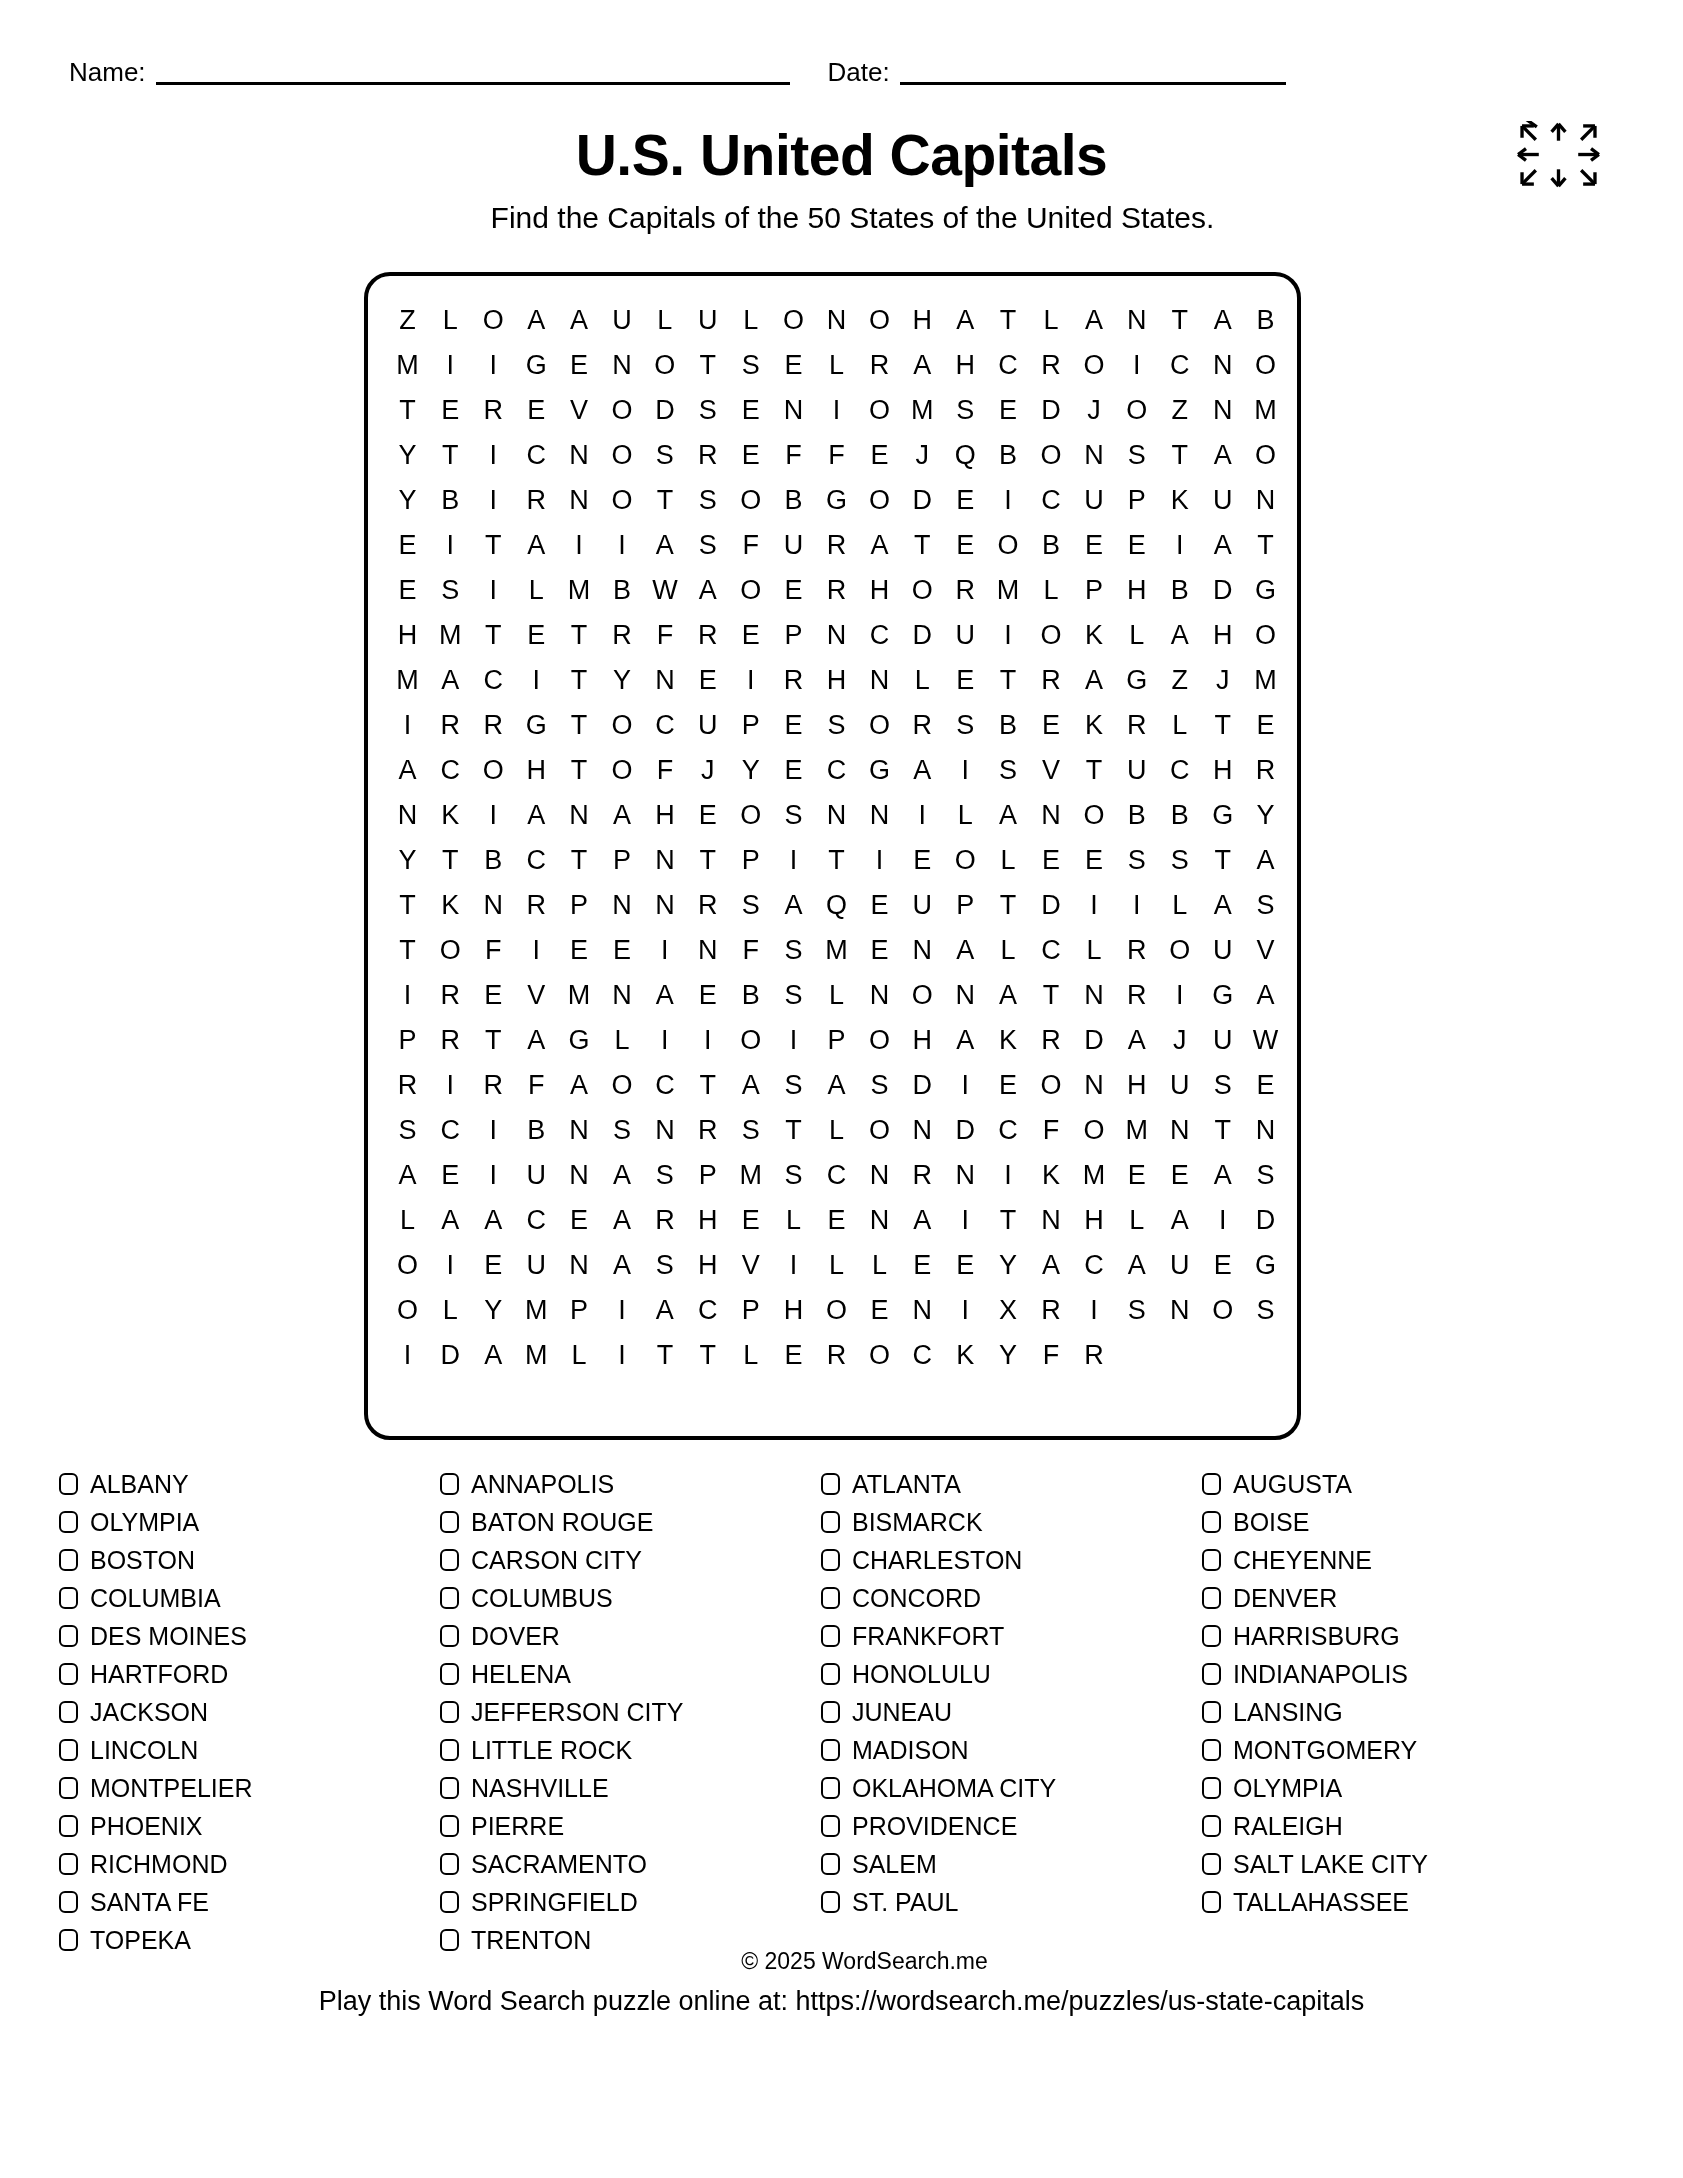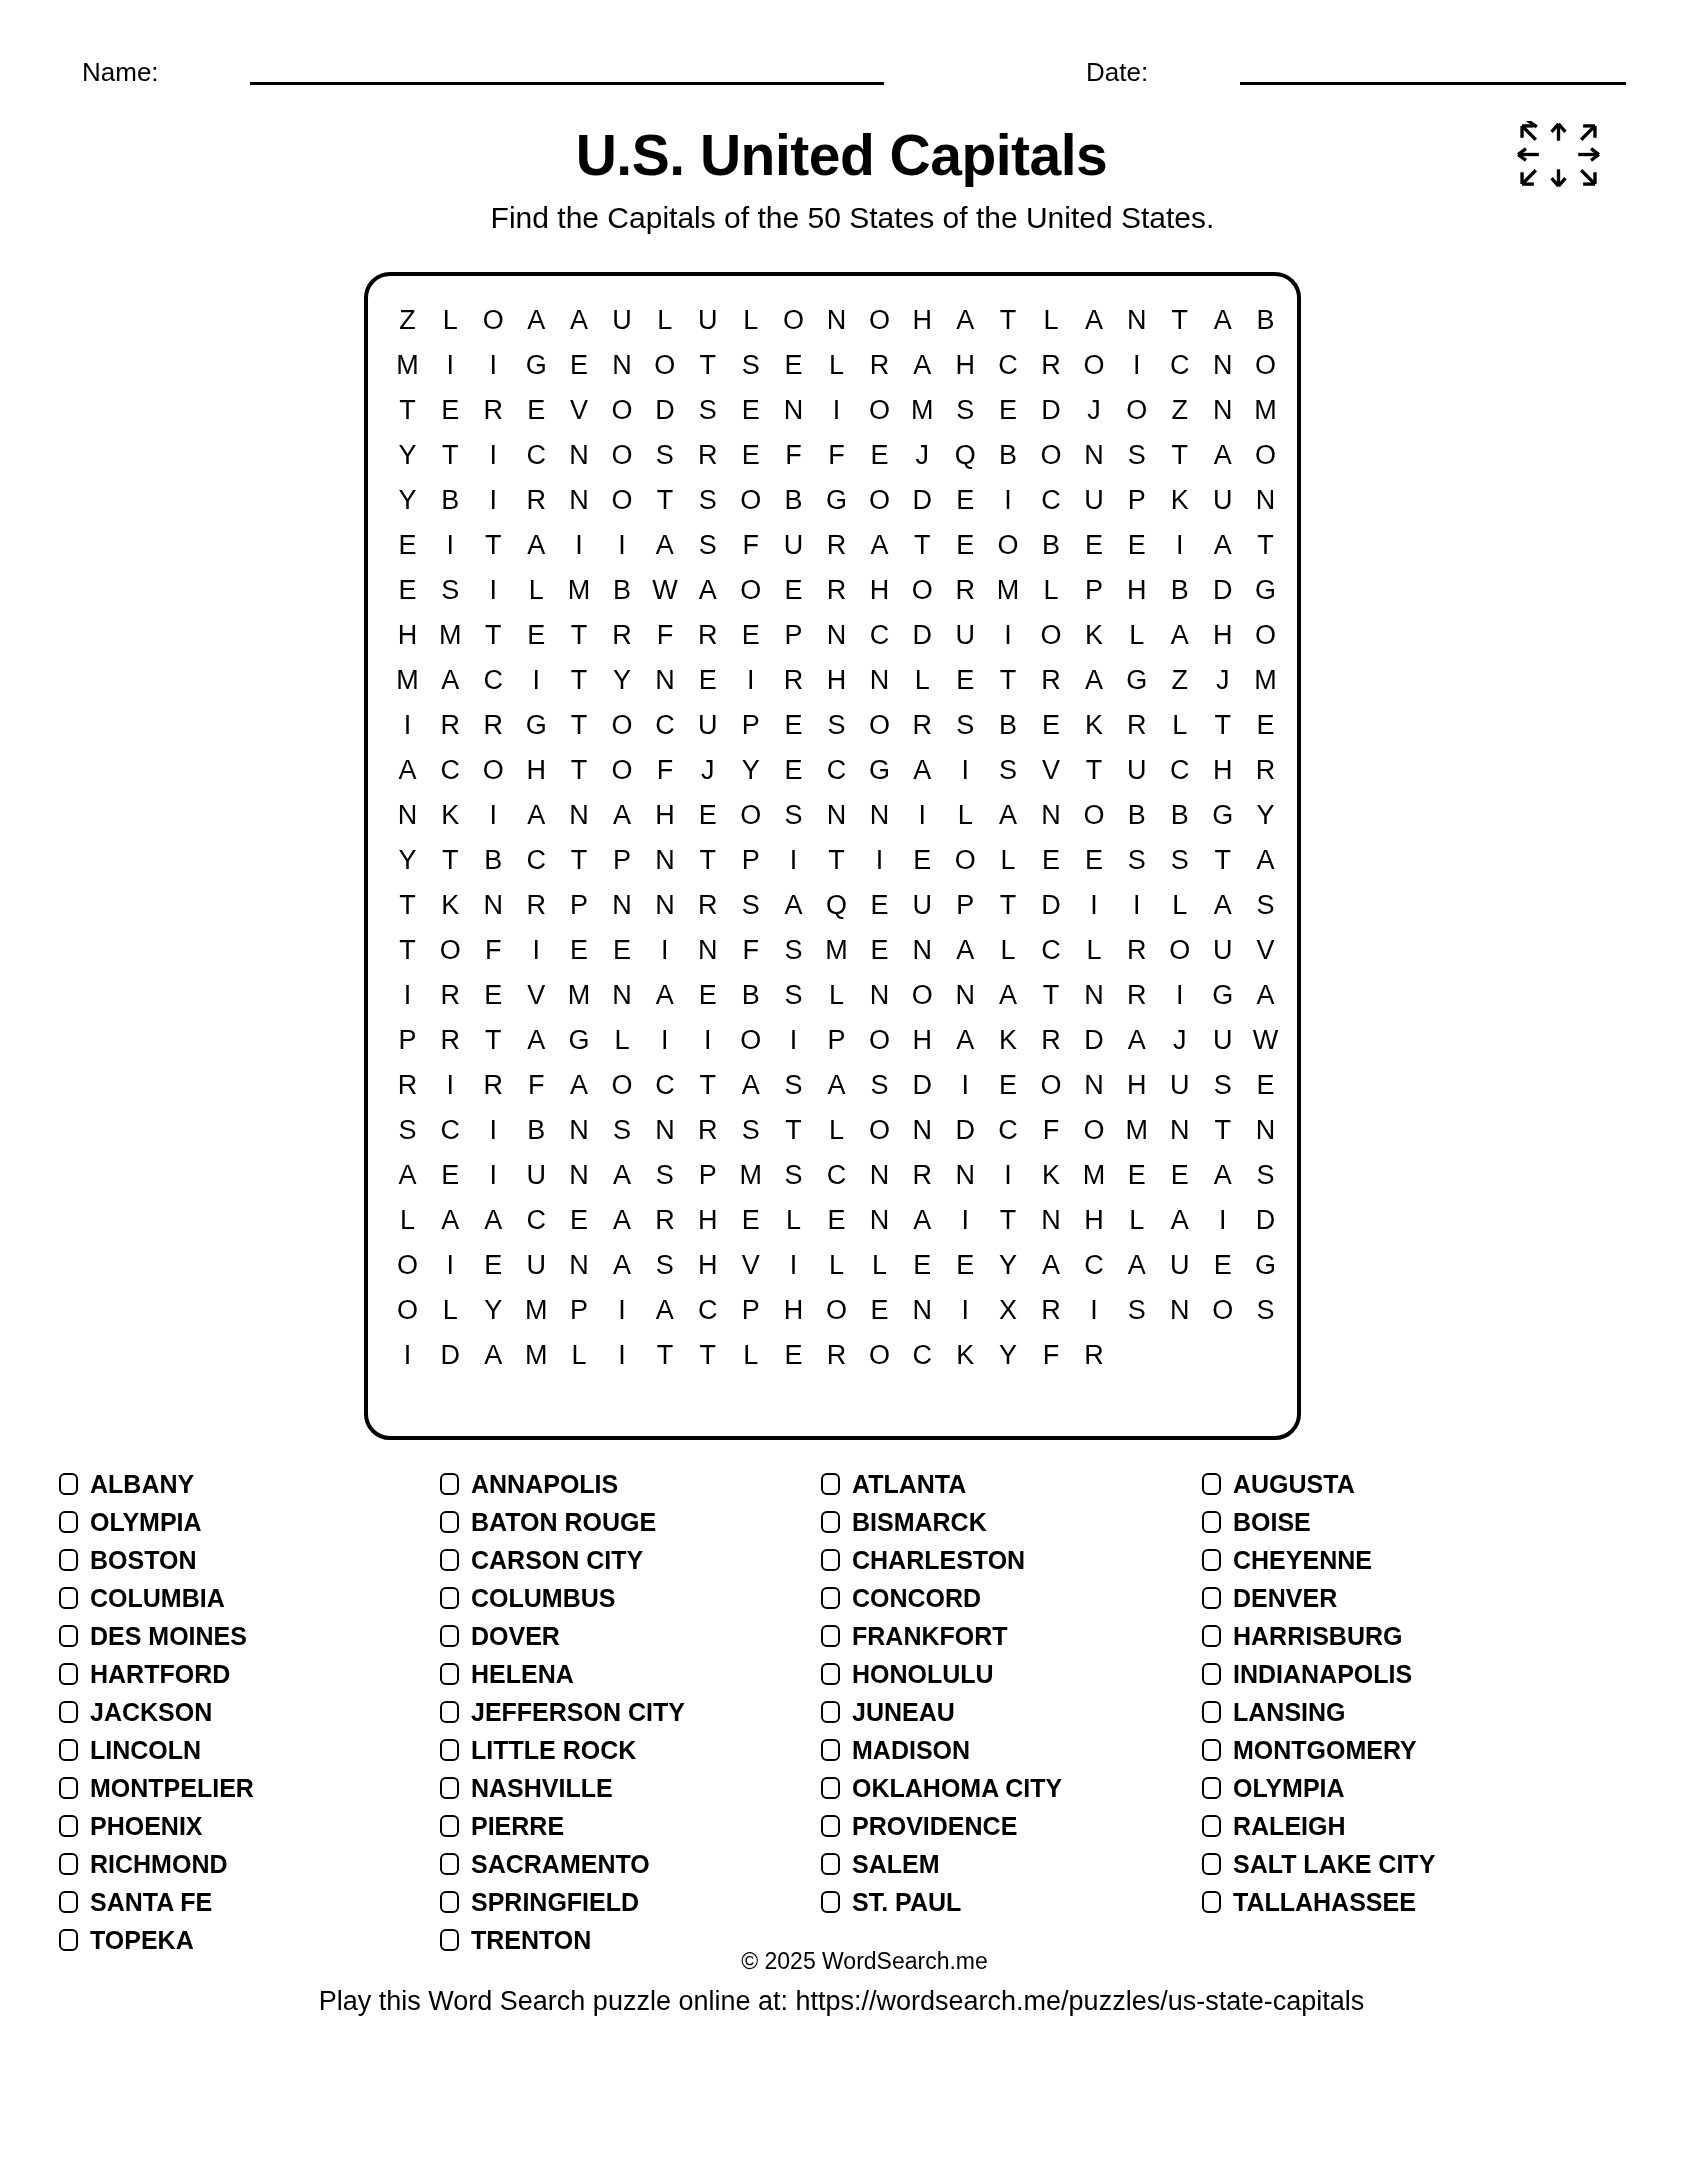--- a/index.html
+++ b/index.html
@@ -13,26 +13,25 @@
     font-family: "Liberation Sans", sans-serif;
     color: #000000;
     position: relative;
     overflow: hidden;
   }
 
   
   .namedate {
     position: absolute;
     top: 59px;
-    left: 82px;
+    left: 69px;
     width: 1544px;
     display: flex;
     align-items: flex-end;
     font-size: 26px;
-    justify-content: space-between;
   }
   .nd-label {
     font-size: 26px;
     line-height: 1;
     white-space: nowrap;
     padding-bottom: 2px;
   }
   .nd-rule {
     border-bottom: 3px solid #000;
     height: 1px;
@@ -125,21 +124,21 @@
   .wl-box {
     width: 19px;
     height: 22px;
     border: 2.5px solid #000;
     border-radius: 6px;
     box-sizing: border-box;
     margin-right: 12px;
     flex: 0 0 auto;
     background: #fff;
   }
-  .wl-label { line-height: 1; font-weight: bold; }
+  .wl-label { line-height: 1; }
 
   
   .footer-line {
     position: absolute;
     left: 0;
     width: 1683px;
     text-align: center;
     line-height: 1;
   }
   .footer-url { top: 1988px; font-size: 27px; }

